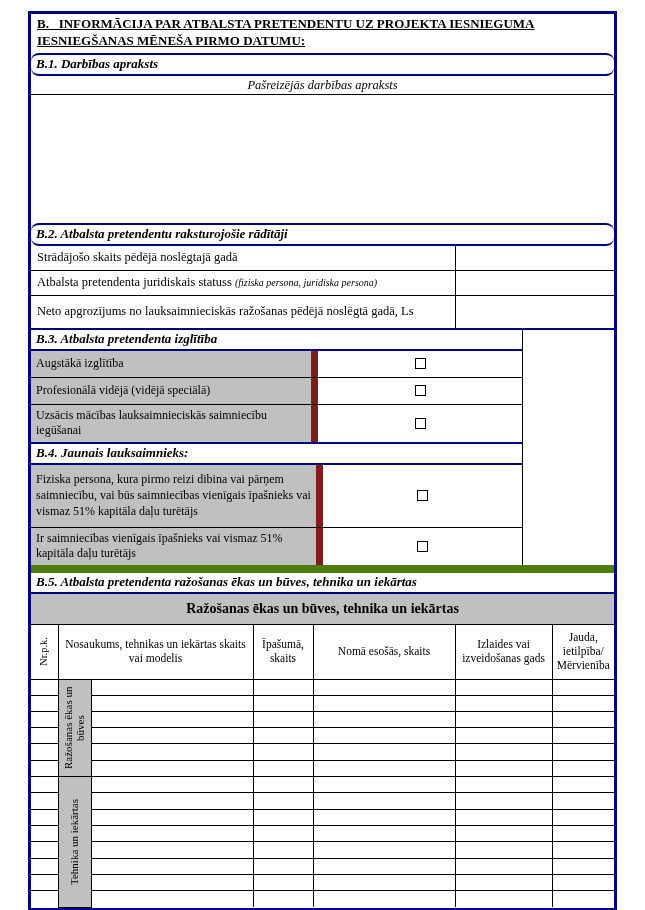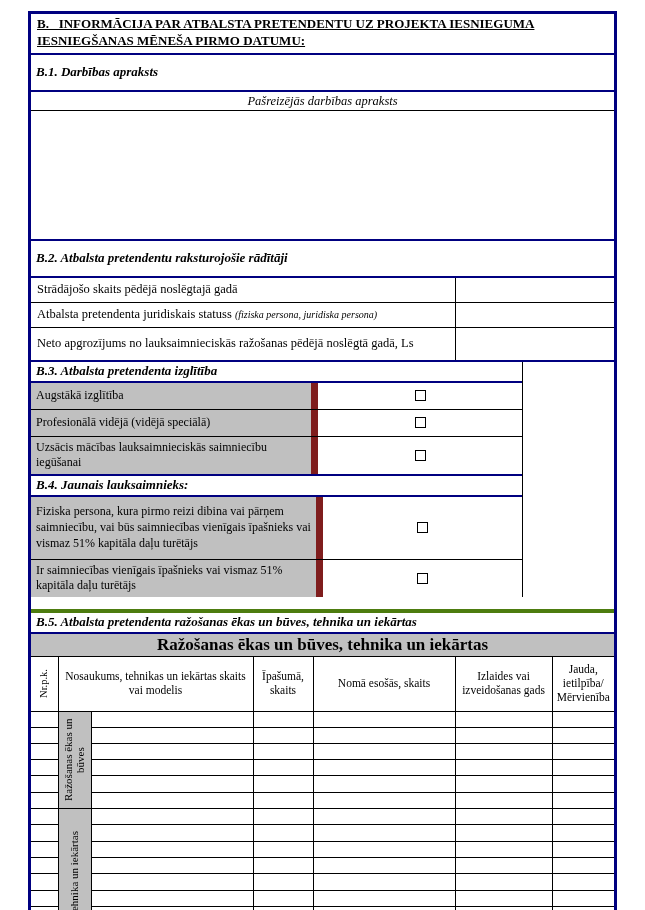--- a/index.html
+++ b/index.html
@@ -6,21 +6,21 @@
   body { width:645px; height:910px; overflow:hidden;
          font-family:"Liberation Serif","DejaVu Serif",serif; color:#000; }
 
   .frame { margin:11px 0 0 28px; width:589px; box-sizing:border-box;
            border:3px solid #000080; background:#fff; }
 
   .title { padding:2px 6px 3px 6px; font-size:13px; font-weight:bold; line-height:1.3; }
   .title span { text-decoration:underline; display:inline-block; max-width:562px; }
 
   .shead { border-top:2px solid #000080; border-bottom:2px solid #000080;
-           padding:9px 5px; font-size:13px; font-weight:bold; font-style:italic; line-height:1.3; }
+           padding:1px 5px; font-size:13px; font-weight:bold; font-style:italic; line-height:1.3;border-radius:8px; }
 
   .b1sub { text-align:center; font-style:italic; font-size:12.5px; padding:1px; line-height:1.3; }
   .b1box { border-top:1px solid #000; height:128px; }
 
   
   .b2t { width:100%; border-collapse:collapse; table-layout:fixed; font-size:12.5px; }
   .b2t td { padding:2px 6px; vertical-align:middle; height:20px; }
   .b2t tr.tall td { height:28px; }
   .b2t tr:not(:last-child) td { border-bottom:1px solid #000; }
   .b2t td.val { border-left:1px solid #000; }
@@ -38,28 +38,28 @@
   .crow.nb { border-bottom:none; }
   .crow.tall3 { min-height:62px; }
   .crow.tall2 { min-height:37px; }
   .clabel { width:287px; box-sizing:border-box; background:#c0c0c0; border-right:7px solid #7f1d1d;
             padding:3px 5px; display:flex; align-items:center; line-height:1.3; }
   .crow.b4 .clabel { width:292px; }
   .ccell { flex:1; display:flex; align-items:center; justify-content:center; }
   .cb { width:9px; height:9px; border:1px solid #000; background:#fff; display:inline-block; }
 
   
-  .b5sec { border-top:4px solid #4d7c0f;margin-top:12px; }
+  .b5sec { border-top:8px solid #4d7c0f; }
   .b5t { width:100%; border-collapse:collapse; table-layout:fixed; font-size:11.5px; }
   .b5t td { border:1px solid #000; padding:0 2px; vertical-align:middle; overflow:hidden; }
   .b5t tr td:first-child { border-left:none; }
   .b5t tr td:last-child { border-right:none; }
   .b5t tr:last-child td { border-bottom:none; }
   .b5t tr.ttl td { border-top:none; background:#c0c0c0; font-weight:bold; text-align:center;
-                   font-size:17px; height:22px; }
+                   font-size:14px; height:30px; }
   .b5t tr.hdr td { text-align:center; height:54px; line-height:1.2; background:#fff; }
   .b5t tr.brow { height:16px; }
   .gcell { background:#c0c0c0; }
   .vwrap { display:flex; align-items:center; justify-content:center; }
   .vhh { height:50px; }
   .vh1 { height:96px; }
   .vh2 { height:130px; }
   .vtext { writing-mode:vertical-rl; transform:rotate(180deg); max-height:100%;
            line-height:1.1; text-align:center; }
   .hdr .vtext { font-size:10.5px; }

